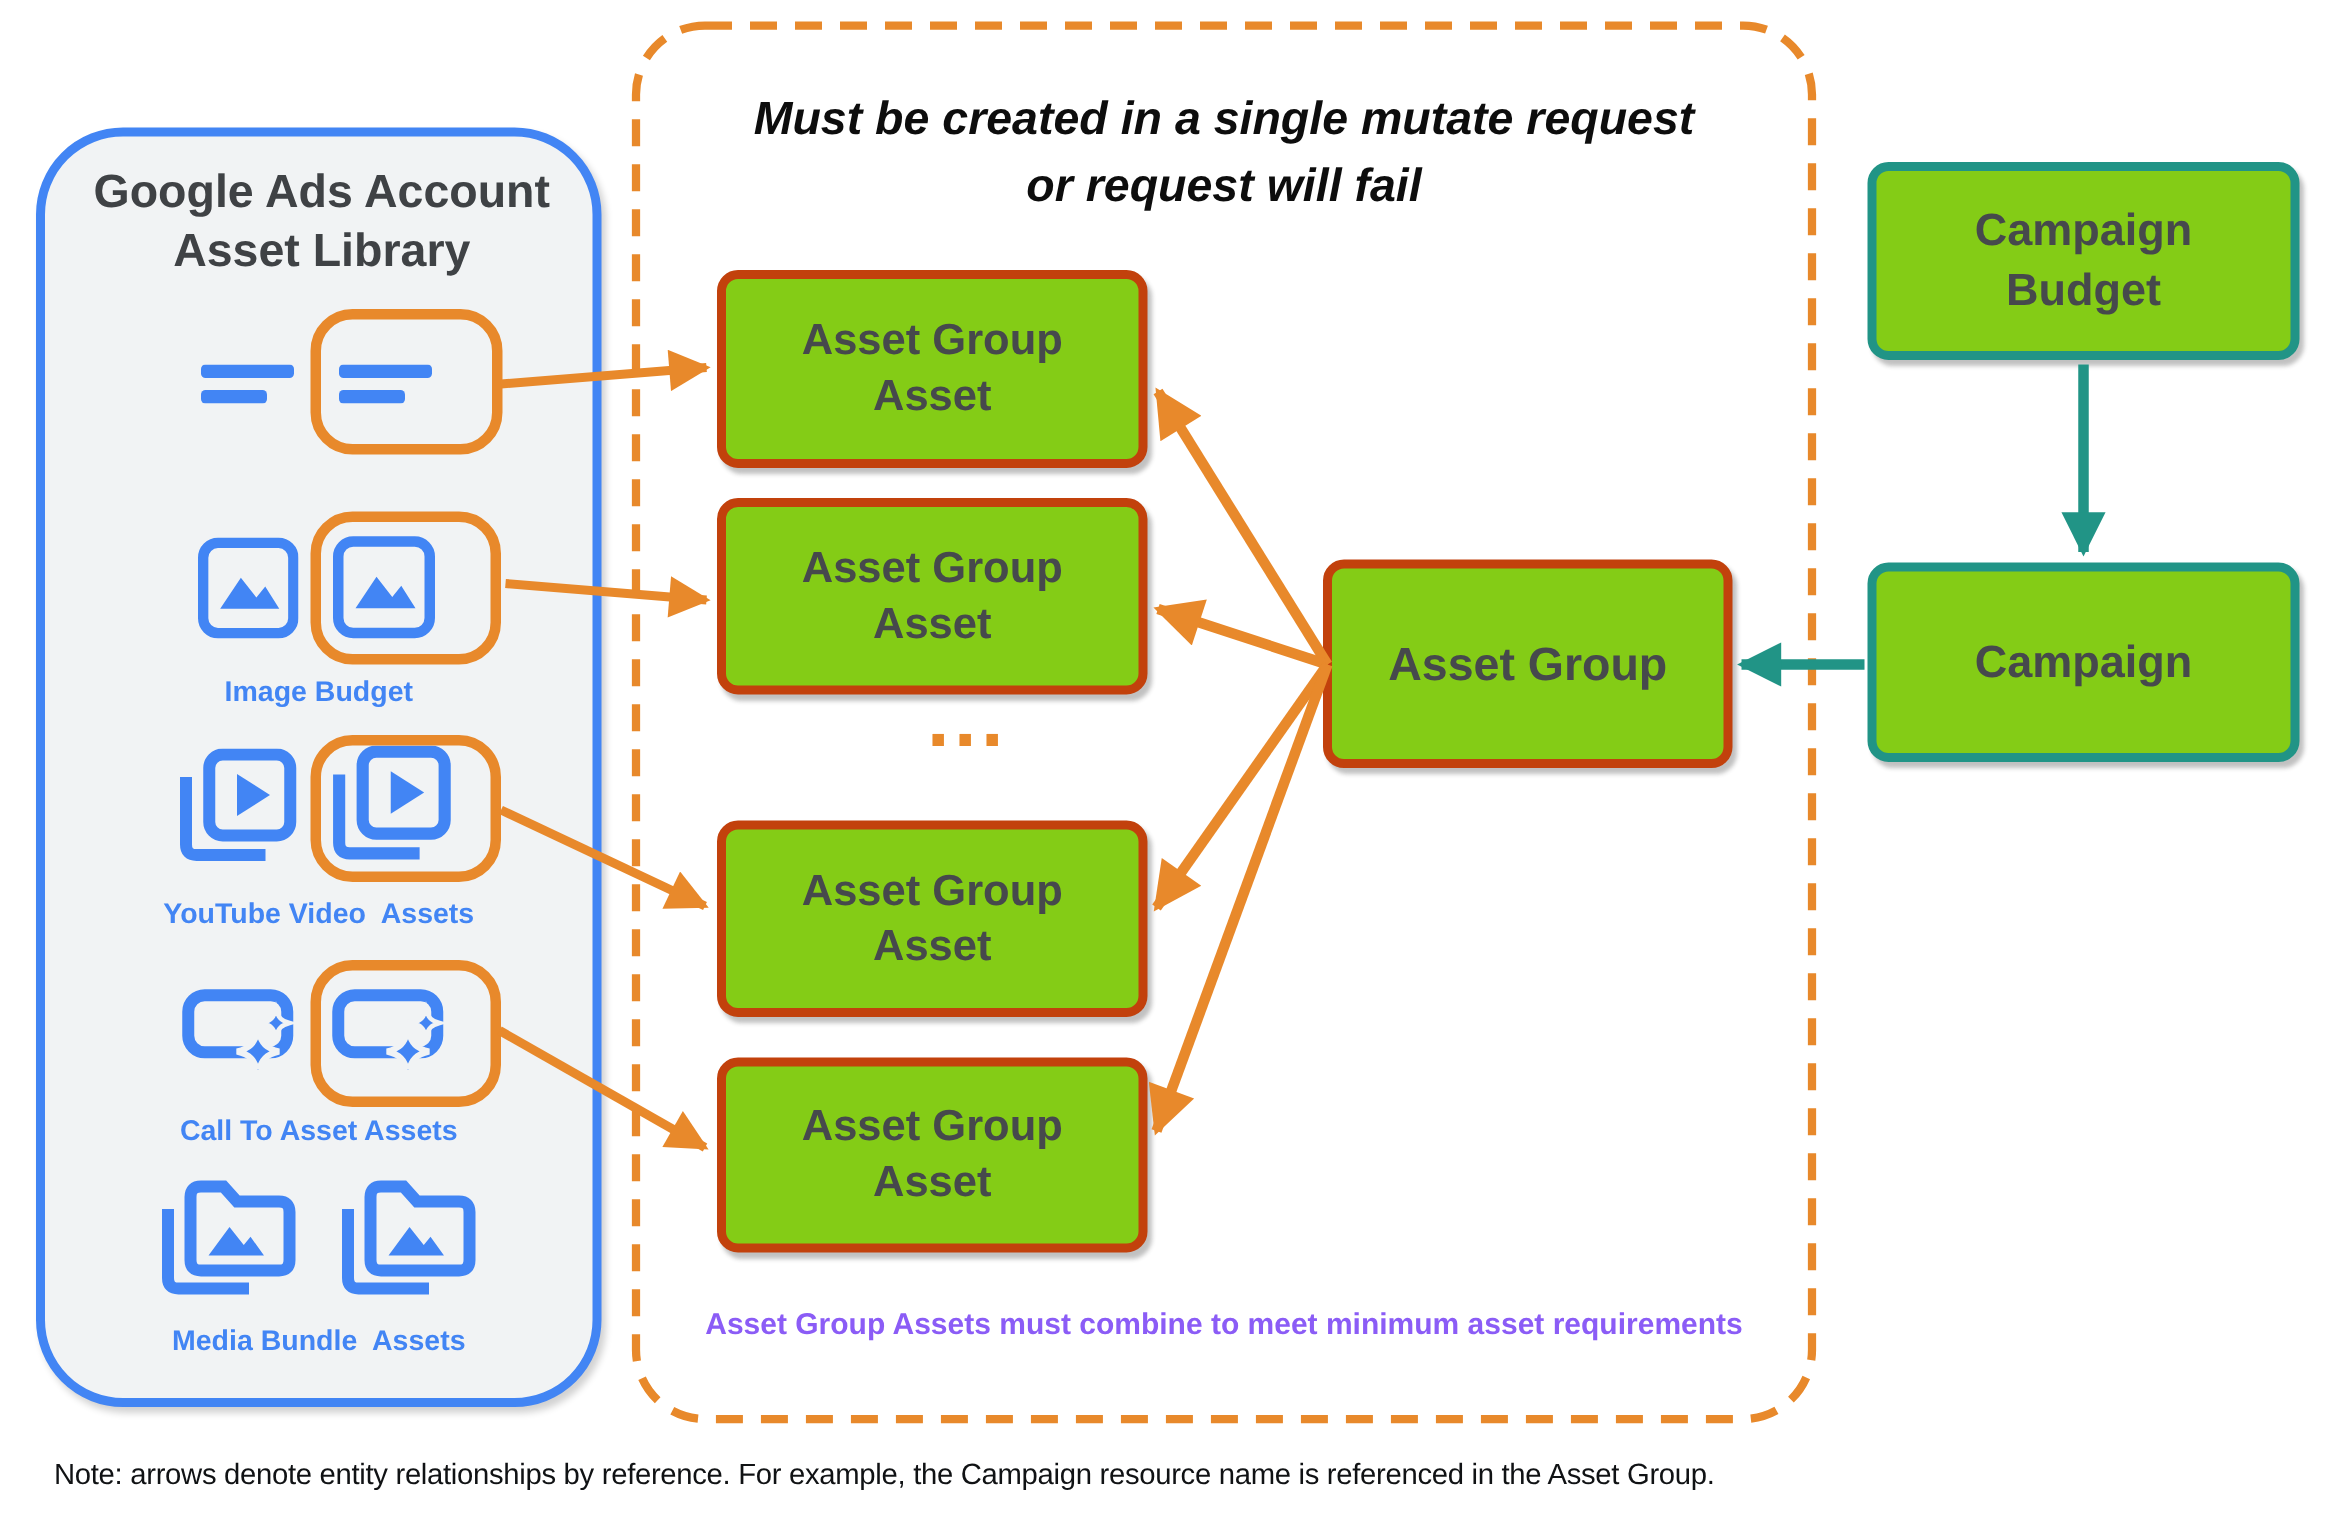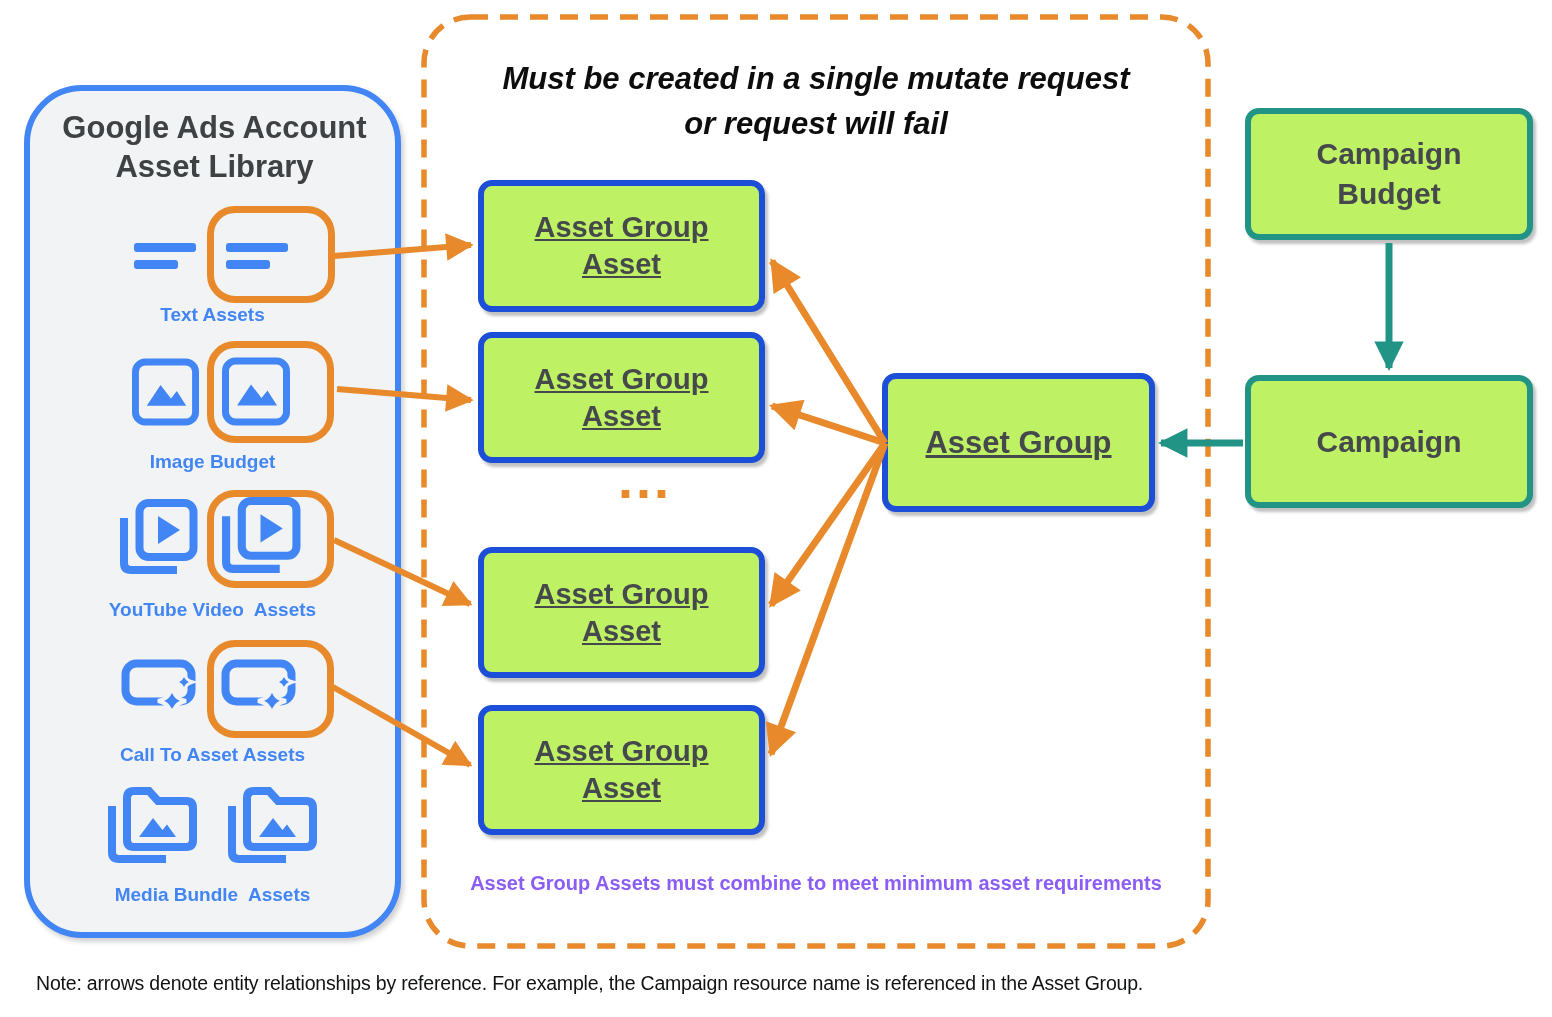--- a/index.html
+++ b/index.html
@@ -38,26 +38,26 @@
     left:422px;top:872px;width:788px;text-align:center;
     font-size:20px;font-weight:bold;color:#8b5cf6;
   }
   .ellipsis{
     left:560px;top:452px;width:170px;text-align:center;
     font-size:54px;font-weight:bold;color:#E8892B;letter-spacing:3px;line-height:54px;
   }
 
   
   .obox,.tbox{
-    box-sizing:border-box;background:#bef264;border-radius:14px;
+    box-sizing:border-box;background:#84cc16;border-radius:14px;
     display:flex;align-items:center;justify-content:center;text-align:center;
     font-weight:bold;color:#46494C;white-space:pre-line;
     box-shadow:3px 4px 3px rgba(50,50,50,0.30);
   }
-  .obox{border:6px solid #1d4ed8;font-size:29px;line-height:37px;text-decoration:underline;}
+  .obox{border:6px solid #c2410c;font-size:29px;line-height:37px;}
   .tbox{border:6px solid #219486;font-size:30px;line-height:40px;}
   .asset-group-box{font-size:31px;}
 
   
   .note{
     left:36px;top:972px;width:1500px;text-align:left;
     font-size:19.5px;font-weight:normal;color:#101214;letter-spacing:-0.2px;
   }
 
   svg.overlay{position:absolute;left:0;top:0;pointer-events:none;}
@@ -78,21 +78,20 @@
         <rect x="0" y="17" width="44" height="9" rx="3" fill="#4285F4"></rect>
       </svg>
   </div>
   <div class="abs icon-box" style="left:226px;top:243px">
     <svg width="62" height="26" viewBox="0 0 62 26">
         <rect x="0" y="0" width="62" height="9" rx="3" fill="#4285F4"></rect>
         <rect x="0" y="17" width="44" height="9" rx="3" fill="#4285F4"></rect>
       </svg>
   </div>
   <div class="abs highlight" style="left:207px;top:206px;width:128px;height:97px"></div>
-  <div class="abs asset-label" style="top:304px">Text Assets</div>
 
   <div class="abs icon-box" style="left:132px;top:357px">
     <svg width="67" height="70" viewBox="0 0 68 70">
         <rect x="3.5" y="4.5" width="61" height="61" rx="10" fill="none" stroke="#4285F4" stroke-width="7"></rect>
         <path d="M15 49 L29 28 L39.5 41.5 L45.5 34 L55 49 Z" fill="#4285F4"></path>
       </svg>
   </div>
   <div class="abs icon-box" style="left:222px;top:356px">
     <svg width="68" height="71" viewBox="0 0 68 70">
         <rect x="3.5" y="4.5" width="61" height="61" rx="10" fill="none" stroke="#4285F4" stroke-width="7"></rect>

